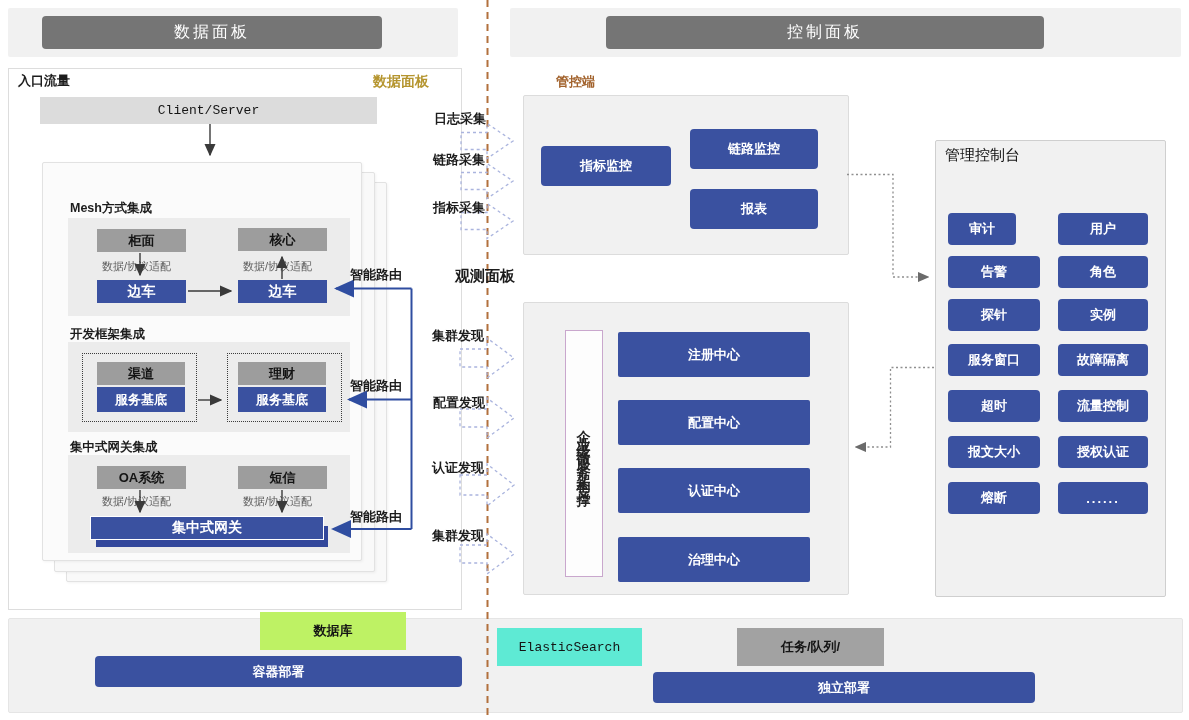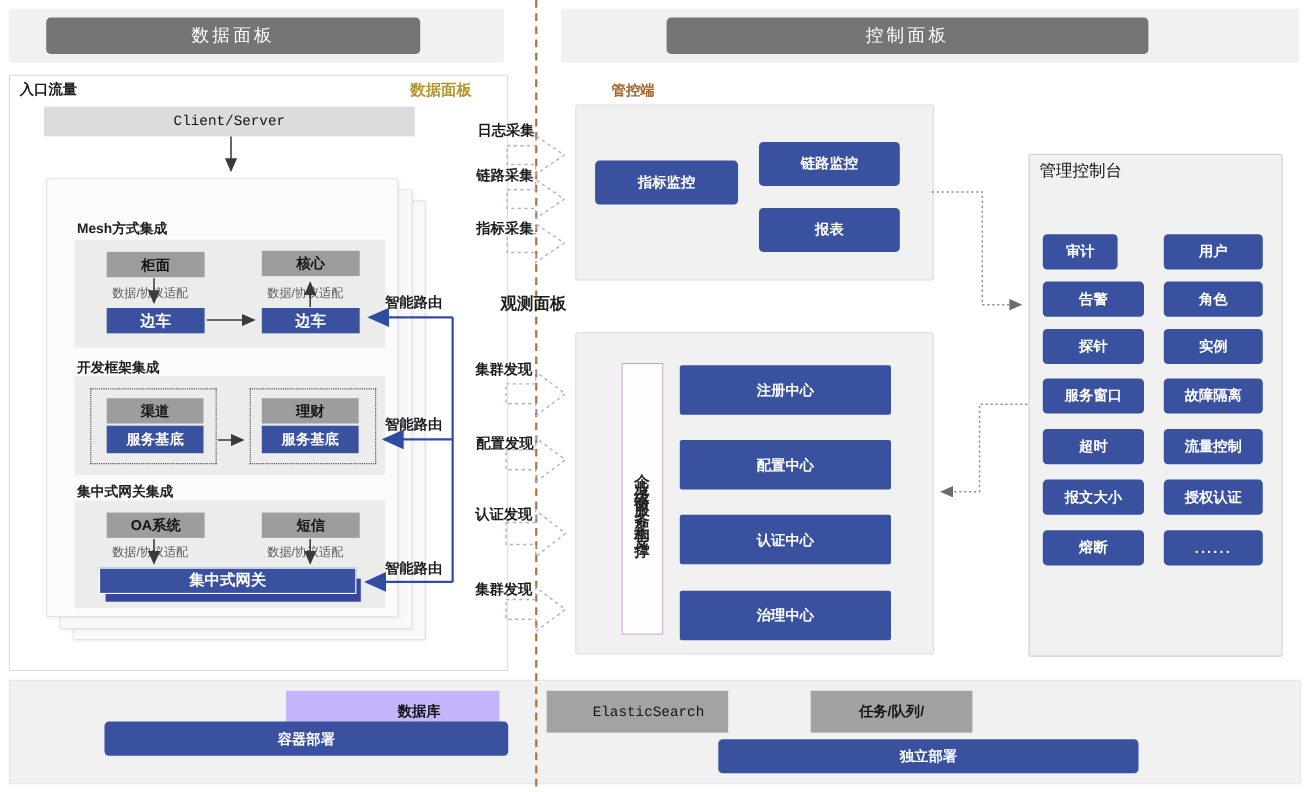--- a/index.html
+++ b/index.html
@@ -118,22 +118,22 @@
   <div class="bluebox btn" style="left:948px;top:344px;width:92px;height:32px;">服务窗口</div>
   <div class="bluebox btn" style="left:1058px;top:344px;width:90px;height:32px;">故障隔离</div>
   <div class="bluebox btn" style="left:948px;top:390px;width:92px;height:32px;">超时</div>
   <div class="bluebox btn" style="left:1058px;top:390px;width:90px;height:32px;">流量控制</div>
   <div class="bluebox btn" style="left:948px;top:436px;width:92px;height:32px;">报文大小</div>
   <div class="bluebox btn" style="left:1058px;top:436px;width:90px;height:32px;">授权认证</div>
   <div class="bluebox btn" style="left:948px;top:482px;width:92px;height:32px;">熔断</div>
   <div class="bluebox btn" style="left:1058px;top:482px;width:90px;height:32px;letter-spacing:2px;">......</div>
 
   <div class="hdrwrap" style="left:8px;top:618px;width:1173px;height:93px;border:1px solid #e5e5e5;z-index:1;"></div>
-  <div class="graybox" style="left:260px;top:628px;width:146px;height:38px;background:#c4b5fd;z-index:2;padding-left:48px;">数据库</div>
-  <div class="graybox mono" style="left:497px;top:628px;width:145px;height:38px;background:#a3a3a3;font-weight:normal;z-index:2;padding-left:20px;">ElasticSearch</div>
+  <div class="graybox" style="left:260px;top:612px;width:146px;height:38px;background:#bef264;z-index:2;">数据库</div>
+  <div class="graybox mono" style="left:497px;top:628px;width:145px;height:38px;background:#5eead4;font-weight:normal;z-index:2;">ElasticSearch</div>
   <div class="graybox" style="left:737px;top:628px;width:147px;height:38px;background:#a2a2a2;z-index:2;">任务/队列/</div>
   <div class="bluebox btn" style="left:95px;top:656px;width:367px;height:31px;z-index:2;">容器部署</div>
   <div class="bluebox btn" style="left:653px;top:672px;width:382px;height:31px;z-index:2;">独立部署</div>
 
   <svg class="overlay" width="1189" height="720" viewBox="0 0 1189 720">
     <defs>
       <marker id="mk-black" markerWidth="9" markerHeight="8" refX="8" refY="4" orient="auto">
         <path d="M0,0 L9,4 L0,8 Z" fill="#3a3a3a"></path>
       </marker>
       <marker id="mk-blue" markerWidth="10" markerHeight="9" refX="9" refY="4.5" orient="auto">

